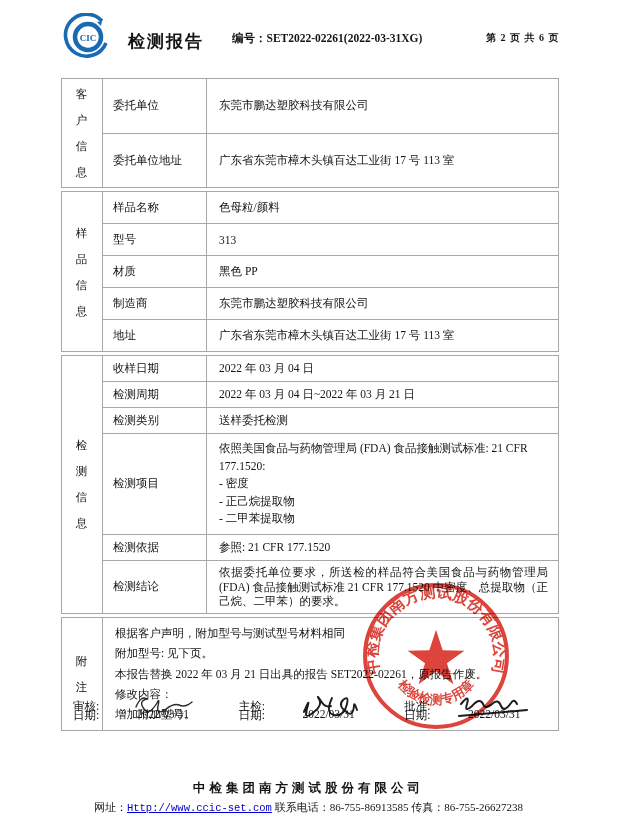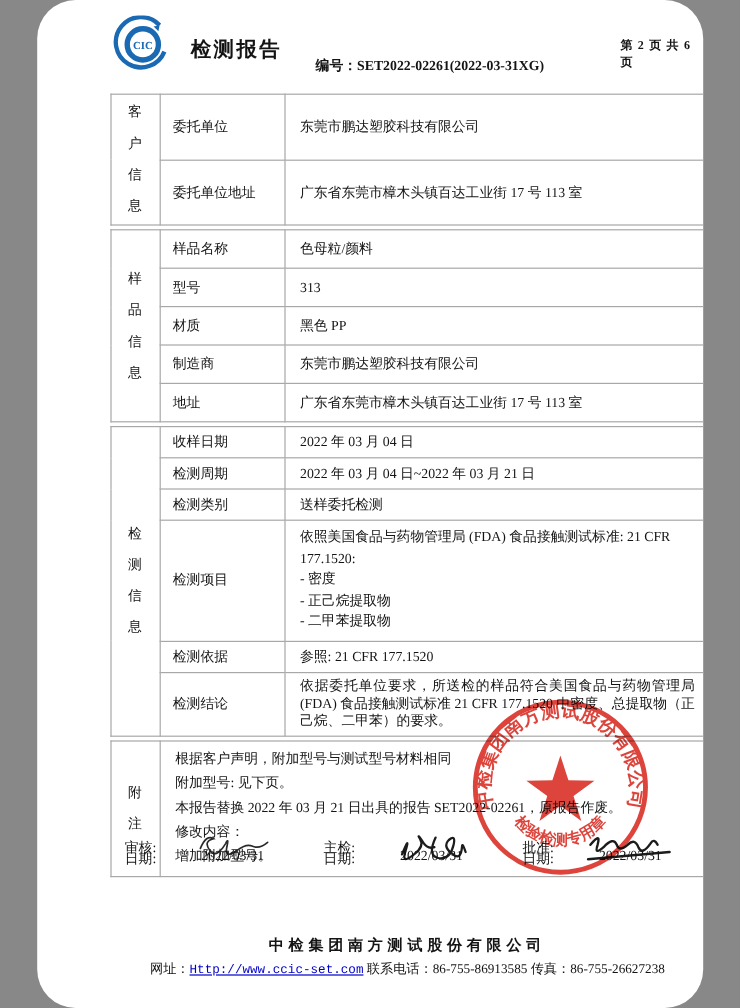--- a/index.html
+++ b/index.html
@@ -1,27 +1,26 @@
 <!DOCTYPE html>
 <html><head>
 <meta charset="utf-8">
 <style>
   * { box-sizing: border-box; margin: 0; padding: 0; }
   html,body { background:#888; }
   body { font-family: "Liberation Serif", "DejaVu Serif", serif; }
   .page {
-    position: relative; width: 555px; height: 840px;
+    position: relative; width: 617px; height: 840px;
     background: #ffffff; margin: 0 auto; overflow: hidden;
     color: #141414;
-    border-radius: 32px;
   }
   
   .logo { position:absolute; left:62px; top:13px; width:50px; height:48px; }
   .hdr-title { position:absolute; left:128px; top:30px; font-size:17px; font-weight:bold; letter-spacing:2px; }
-  .hdr-no { position:absolute; left:232px; top:47px; font-size:11.5px; font-weight:bold; }
+  .hdr-no { position:absolute; left:232px; top:31px; font-size:11.5px; font-weight:bold; }
   .hdr-page { position:absolute; left:463px; top:31px; font-size:10px; font-weight:bold; letter-spacing:1px;margin-left:23px; }
   
   .doc { position:absolute; left:61px; top:78px; width:497px; }
   table.tbl { width:497px; border-collapse:collapse; table-layout:fixed; margin-bottom:3px; }
   .tbl td { border:1px solid #a8a8a8; font-size:11.5px; vertical-align:middle; }
   .tbl col.c1 { width:41px; } .tbl col.c2 { width:104px; } .tbl col.c3 { width:352px; }
   td.grp { text-align:center; padding:2px 8px; word-break:break-all; line-height:26px; letter-spacing:1px; }
   td.lbl { padding:2px 10px; }
   td.val { padding:2px 12px; }
   .s1 td { height:31px; }

